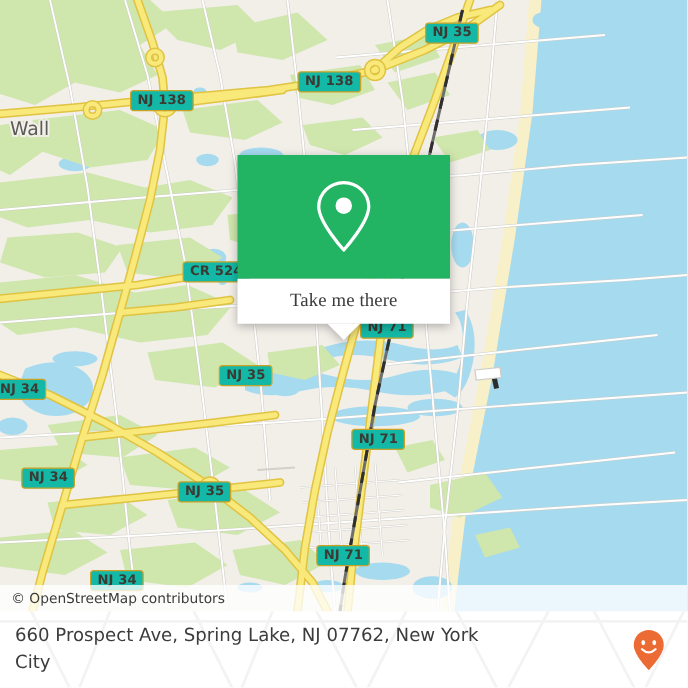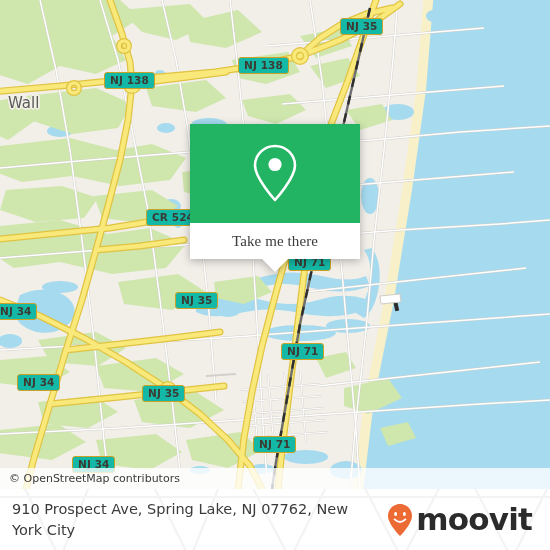--- a/index.html
+++ b/index.html
@@ -451,27 +451,26 @@
         <path d="M 330 -10 L 290 70"></path>
         <path d="M 360 -10 L 402 70"></path>
         <path d="M 444 -10 L 402 70"></path>
         <path d="M 470 -10 L 512 70"></path>
         <path d="M 552 -10 L 512 70"></path>
         <path d="M 0 8 L 550 8"></path>
       </g>
     </svg>
 
     <div id="footer-inner">
-      <div id="footer-address">910 Prospect Ave, Spring Lake, NJ 07762, New York City</div>
+      <div id="footer-address">660 Prospect Ave, Spring Lake, NJ 07762, New York City</div>
 
       <div id="brand">
         <svg width="26" height="34" viewBox="0 0 26 34">
           <path d="M13 1 C6.4 1 1 6.3 1 12.9 C1 21 13 33 13 33 C13 33 25 21 25 12.9 C25 6.3 19.6 1 13 1 Z" fill="#ec6a33"></path>
           <ellipse cx="8.6" cy="11" rx="1.5" ry="2.1" fill="#ffffff"></ellipse>
           <ellipse cx="17.4" cy="11" rx="1.5" ry="2.1" fill="#ffffff"></ellipse>
           <path d="M 7.6 16.4 Q 13 21.4 18.4 16.4" stroke="#ffffff" stroke-width="1.9" fill="none" stroke-linecap="round"></path>
         </svg>
-        <span id="brand-wordmark">moovit</span>
       </div>
     </div>
   </div>
 
 </div>
 
 </body></html>

